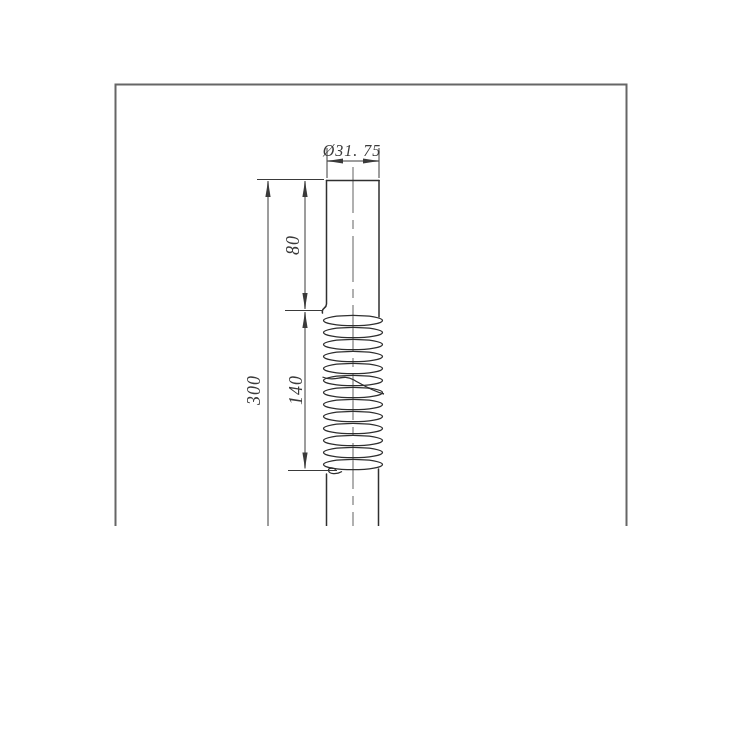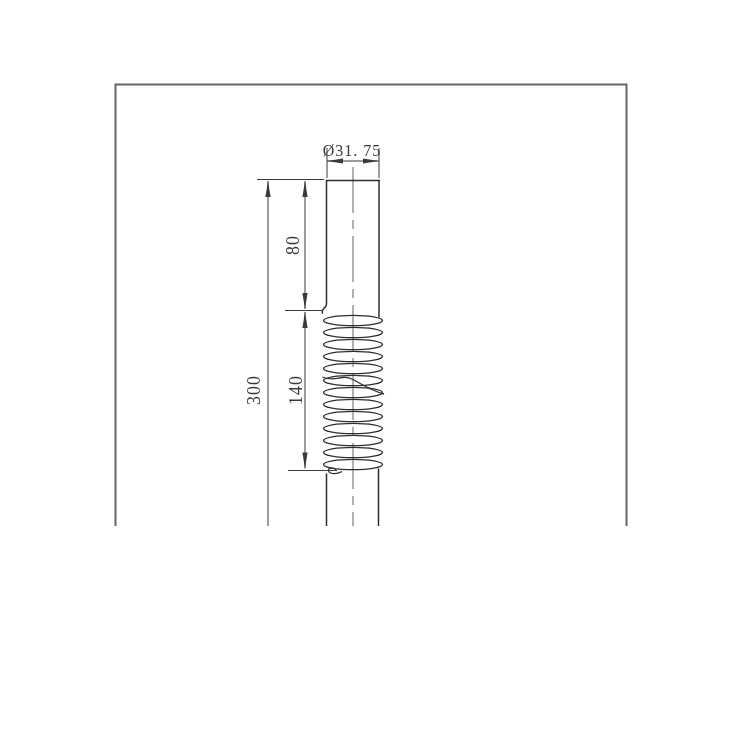--- a/index.html
+++ b/index.html
@@ -1,17 +1,17 @@
 <!DOCTYPE html>
 <html style="--background: #ffffff; --border: #666666; --line: #2f2f2f; --dimension: #3a3a3a; --centerline: #707070;"><head>
 <meta charset="utf-8">
 <style>
   html,body{margin:0;padding:0;background:#fff;}
   .canvas{position:relative;width:750px;height:526px;background:var(--background,#fff);
-          font-family:"Liberation Serif", serif;}
+          font-family:"Liberation Serif", serif;font-style:italic;}
   svg{position:absolute;inset:0;}
   .border-rect{fill:none;stroke:var(--border,#666);stroke-width:2;}
   .part{fill:none;stroke:var(--line,#2f2f2f);stroke-width:1.5;stroke-linecap:round;}
   .coil{fill:none;stroke:var(--line,#2f2f2f);stroke-width:1.3;}
   .dim{fill:none;stroke:var(--dimension,#3a3a3a);stroke-width:1;}
   .arrow{fill:var(--dimension,#3a3a3a);stroke:none;}
   .cl{fill:none;stroke:var(--centerline,#707070);stroke-width:1.1;
       stroke-dasharray:46 7 9 7;}
   .dimtext{fill:var(--dimension,#3a3a3a);font-family:"Liberation Serif", serif;
            font-size:18px;letter-spacing:1px;}

